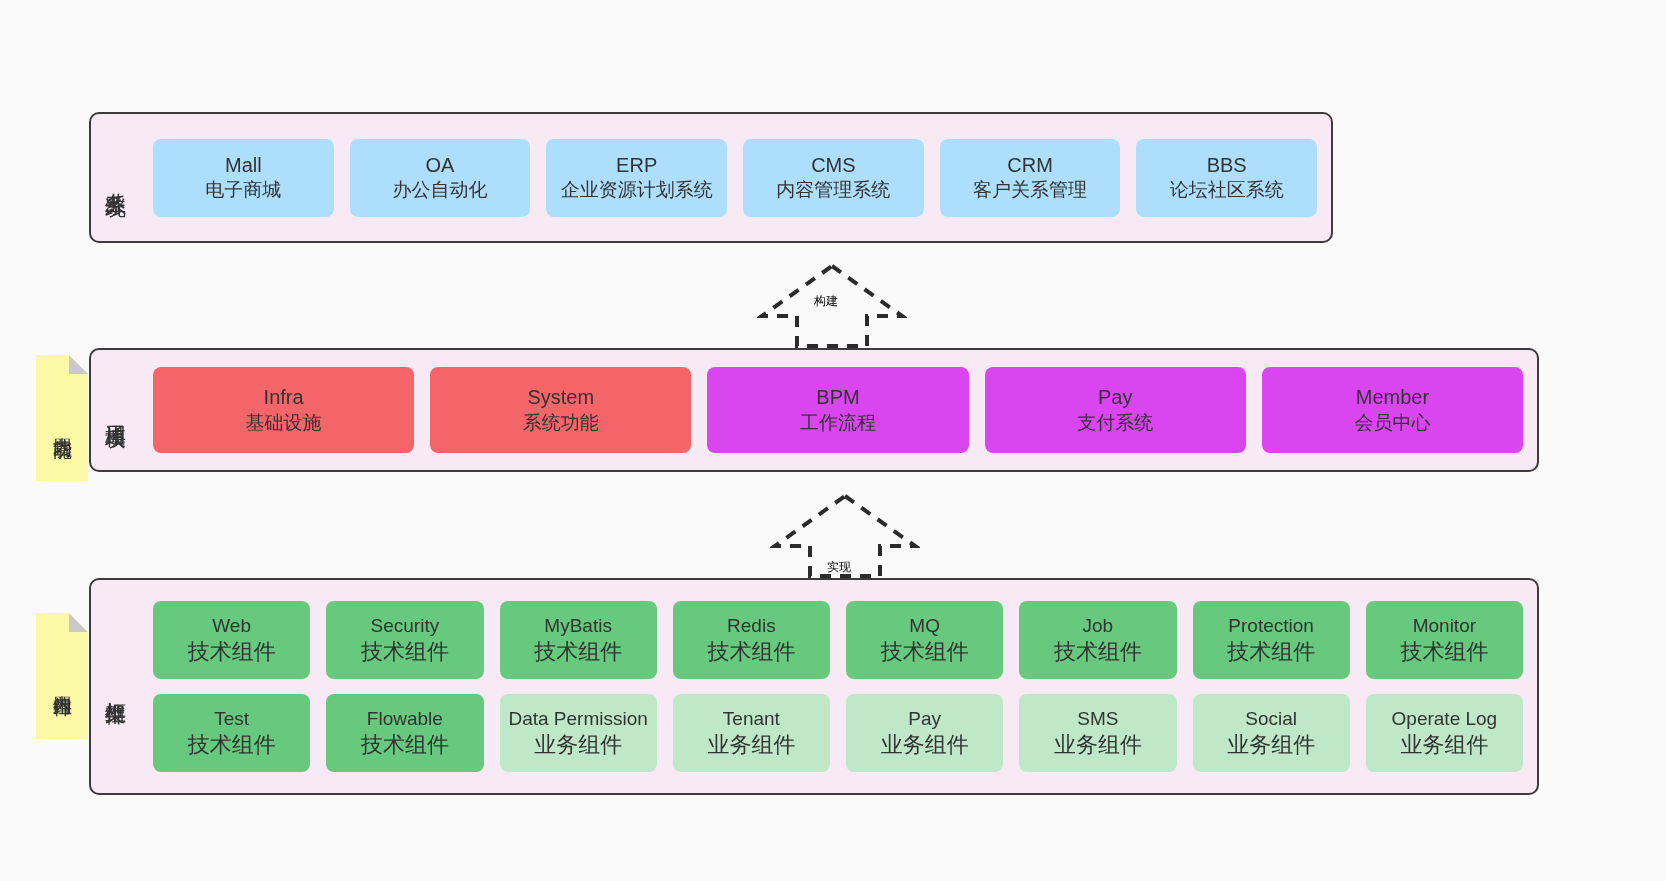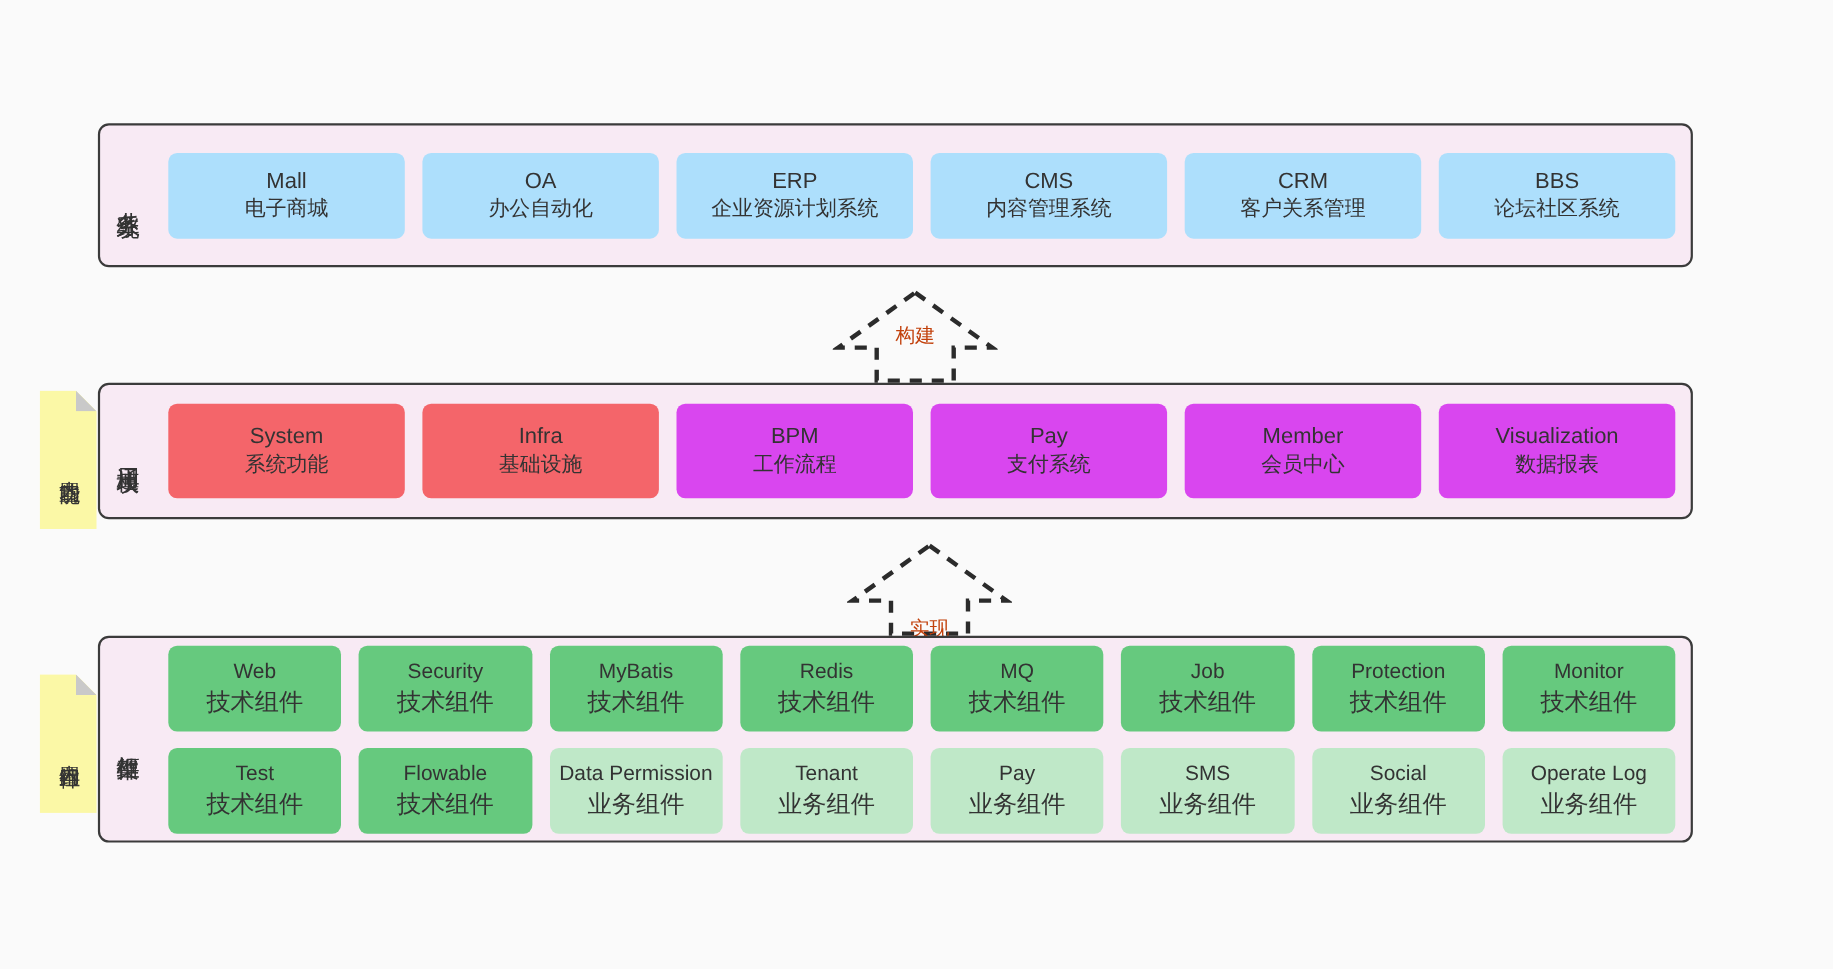--- a/index.html
+++ b/index.html
@@ -106,33 +106,33 @@
     width: 19px;
     height: 19px;
     background: #c9c9c9;
     clip-path: polygon(0 0, 100% 100%, 0 100%);
   }
 
   
   .arrow { position: absolute; }
   .arrow-label {
     position: absolute;
-    font-size: 18px;
-    color: #c2410c;
+    font-size: 12px;
+    color: #000000;
     background: transparent;
     user-select: none;
     white-space: nowrap;
   }
 </style>
 </head>
 <body>
 
 <div id="canvas">
 
-  <div class="layer layer-biz" style="left:89px; top:112px; width:1450px; height:131px;">
+  <div class="layer layer-biz" style="left:89px; top:112px; width:1244px; height:131px;">
     <div class="layer-title">业务系统</div>
     <div class="layer-body">
       <div class="row">
 
         <div class="card">
           <span class="t1">Mall</span>
           <span class="t2">电子商城</span>
         </div>
         <div class="card">
           <span class="t1">OA</span>
@@ -170,61 +170,57 @@
     <div class="note-fold"></div>
     <span>内置功能</span>
   </div>
 
   <div class="layer layer-mod" style="left:89px; top:348px; width:1450px; height:124px;">
     <div class="layer-title">通用模块</div>
     <div class="layer-body">
       <div class="row">
 
         <div class="card hot">
+          <span class="t1">Infra</span>
+          <span class="t2">基础设施</span>
+        </div>
+        <div class="card hot">
           <span class="t1">System</span>
           <span class="t2">系统功能</span>
         </div>
-        <div class="card hot">
-          <span class="t1">Infra</span>
-          <span class="t2">基础设施</span>
-        </div>
         <div class="card">
           <span class="t1">BPM</span>
           <span class="t2">工作流程</span>
         </div>
         <div class="card">
           <span class="t1">Pay</span>
           <span class="t2">支付系统</span>
         </div>
         <div class="card">
           <span class="t1">Member</span>
           <span class="t2">会员中心</span>
-        </div>
-        <div class="card">
-          <span class="t1">Visualization</span>
-          <span class="t2">数据报表</span>
         </div>
 
       </div>
     </div>
   </div>
 
   <div class="arrow" style="left:770px; top:492px; width:150px; height:88px;">
     <svg width="150" height="88" viewBox="0 0 150 88">
       <path d="M 75 4 L 145 54 L 110 54 L 110 84 L 40 84 L 40 54 L 5 54 Z" fill="none" stroke="#2b2b2b" stroke-width="4" stroke-dasharray="11 9" stroke-linejoin="miter"></path>
     </svg>
   </div>
   <div class="arrow-label" style="left:827px; top:523px;margin-top:36px;">实现</div>
 
   <div class="note" style="left:36px; top:613px; height:126px;">
     <div class="note-fold"></div>
     <span>内置组件</span>
   </div>
 
-  <div class="layer layer-fw" style="left:89px; top:578px; width:1450px; height:188px;">
+  <div class="layer layer-fw" style="left:89px; top:578px; width:1450px; height:217px;">
     <div class="layer-title">框架组件</div>
     <div class="layer-body">
 
       <div class="row">
         <div class="card">
           <span class="t1">Web</span>
           <span class="t2">技术组件</span>
         </div>
         <div class="card">
           <span class="t1">Security</span>

